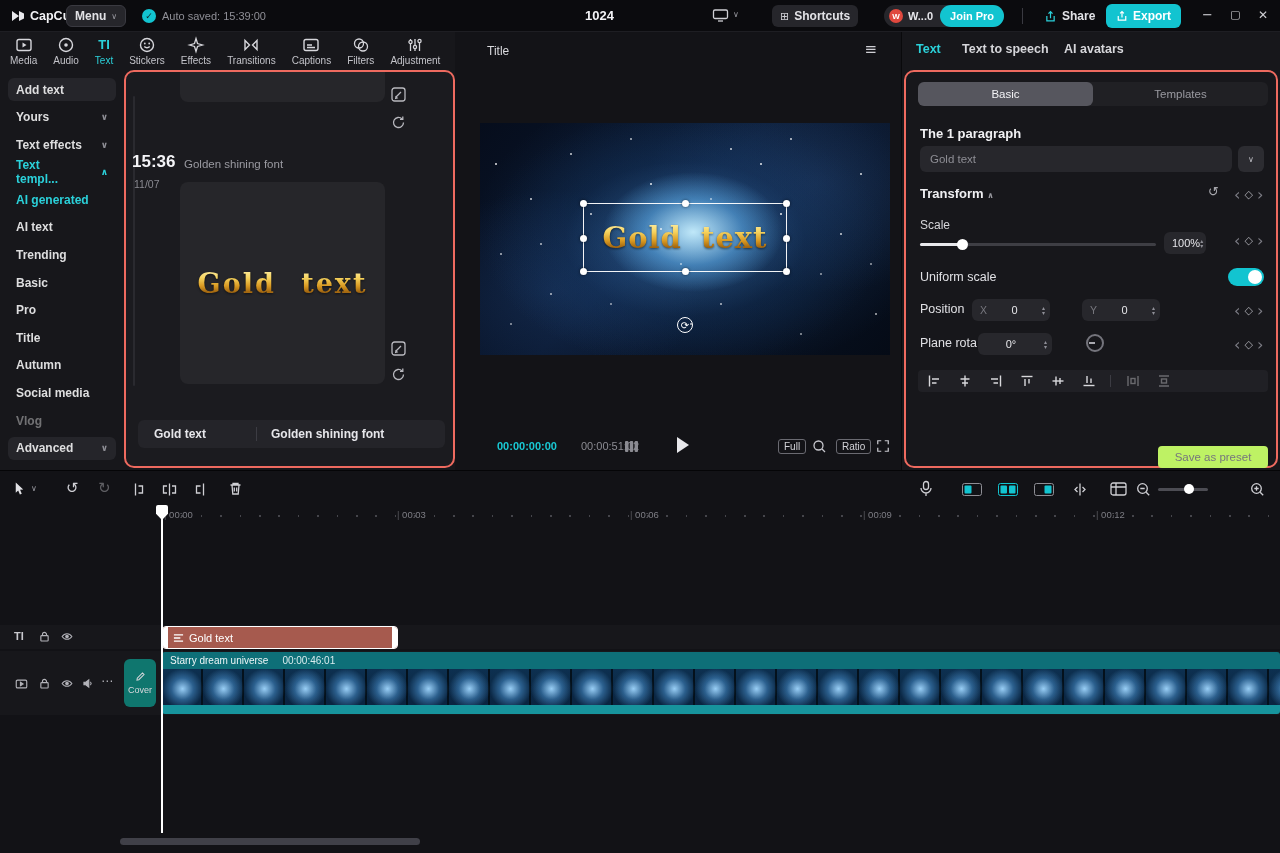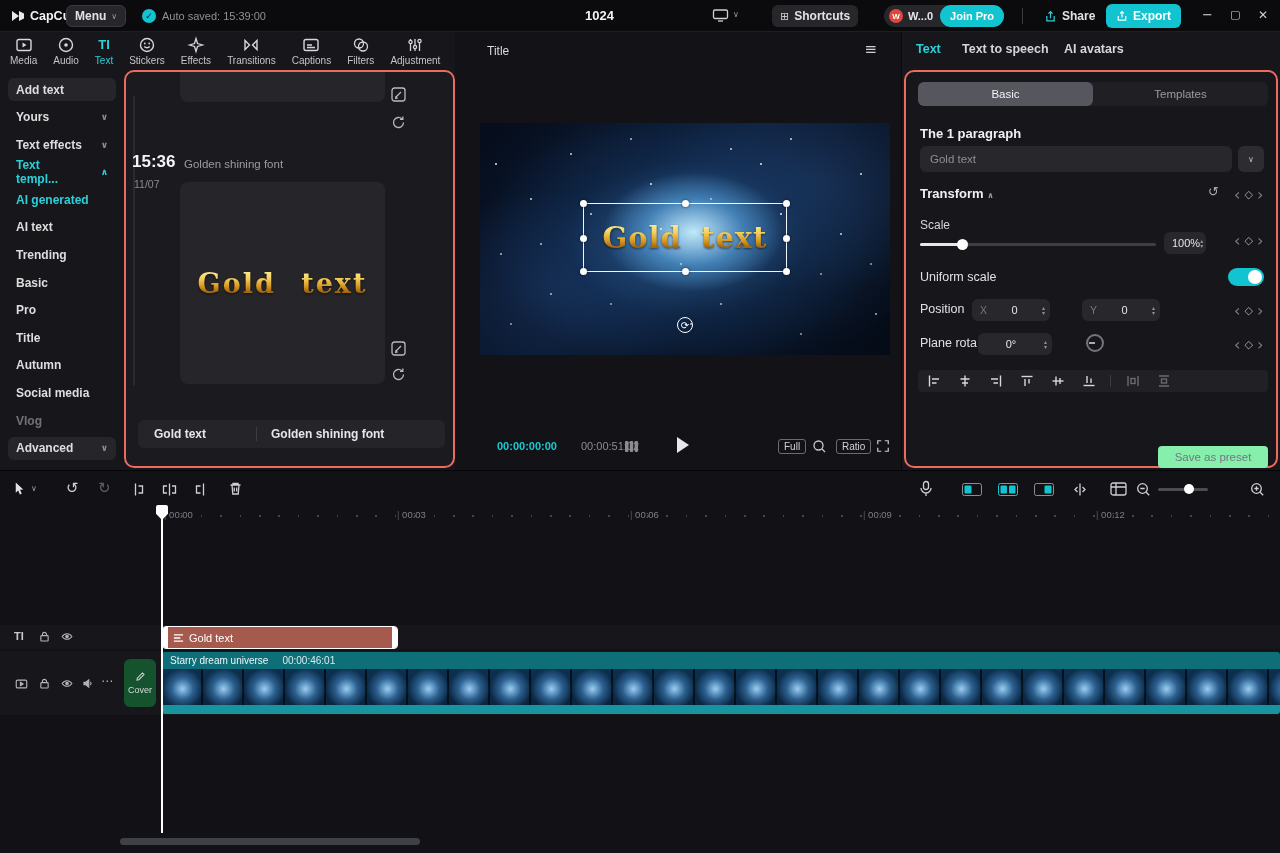--- a/index.html
+++ b/index.html
@@ -481,21 +481,21 @@
             </svg>
           </span>
         <span class="alignbtn dim">
             <svg width="14" height="14" viewBox="0 0 14 14" stroke="#d8d8dc" stroke-width="1.4" fill="none">
               <path d="M2 2h10M2 12h10"></path>
               <rect x="4.5" y="5" width="5" height="4"></rect>
             </svg>
           </span>
       </div>
 
-      <div class="ab" style="left:252px;top:374px;width:110px;height:22px;background:#86efac;border-radius:4px;display:flex;align-items:center;justify-content:center;font-size:11.5px;color:#76767d;">Save as preset</div>
+      <div class="ab" style="left:252px;top:374px;width:110px;height:22px;background:#bef264;border-radius:4px;display:flex;align-items:center;justify-content:center;font-size:11.5px;color:#76767d;">Save as preset</div>
     </div>
   </div>
 
   <div class="ab tl">
 
     <div class="ab" style="left:12px;top:10px;display:flex;align-items:center;gap:4px;">
       <svg width="15" height="15" viewBox="0 0 16 16">
           <path d="M4 1.5l8 7.5-3.4.4 1.8 4.2-2 .9-1.8-4.3L4 12.5z" fill="#e2e2e6"></path>
         </svg>
       <span class="glyph" style="font-size:8px;color:#9a9aa1;">∨</span>
@@ -623,21 +623,21 @@
         </svg>
       </div>
     <div class="ab" style="left:81px;top:206px;">
         <svg width="14" height="13" viewBox="0 0 16 16" stroke="#b3b3b9" stroke-width="1.3" fill="none">
           <path d="M3 6.5v3h2.3L9 12.5v-9L5.3 6.5z" fill="#b3b3b9"></path>
           <path d="M11 6a3 3 0 0 1 0 4"></path>
         </svg>
       </div>
     <div class="ab glyph" style="left:101px;top:203px;font-size:12px;color:#b3b3b9;">⋯</div>
 
-    <div class="ab" style="left:124px;top:188px;width:32px;height:48px;background:#14532d;border-radius:6px;display:flex;flex-direction:column;align-items:center;justify-content:center;gap:3px;">
+    <div class="ab" style="left:124px;top:188px;width:32px;height:48px;background:#0f766e;border-radius:6px;display:flex;flex-direction:column;align-items:center;justify-content:center;gap:3px;">
       <svg width="11" height="11" viewBox="0 0 14 14" stroke="#d8d8dc" stroke-width="1.3" fill="none">
           <path d="M2.5 11.5l.4-2.4 6.6-6.6 2 2-6.6 6.6z"></path>
         </svg>
       <span style="font-size:9px;color:#d8d8dc;">Cover</span>
     </div>
 
     <div class="ab" style="left:162px;top:155px;width:236px;height:23px;background:#a65a4e;border:1.5px solid #fff;border-radius:4px;display:flex;align-items:center;overflow:hidden;">
       <span style="width:5px;height:100%;background:#fff;flex:none;"></span>
       <span style="margin-left:5px;flex:none;">
           <svg width="11" height="10" viewBox="0 0 12 10" stroke="#fff" stroke-width="1.4" fill="none">

